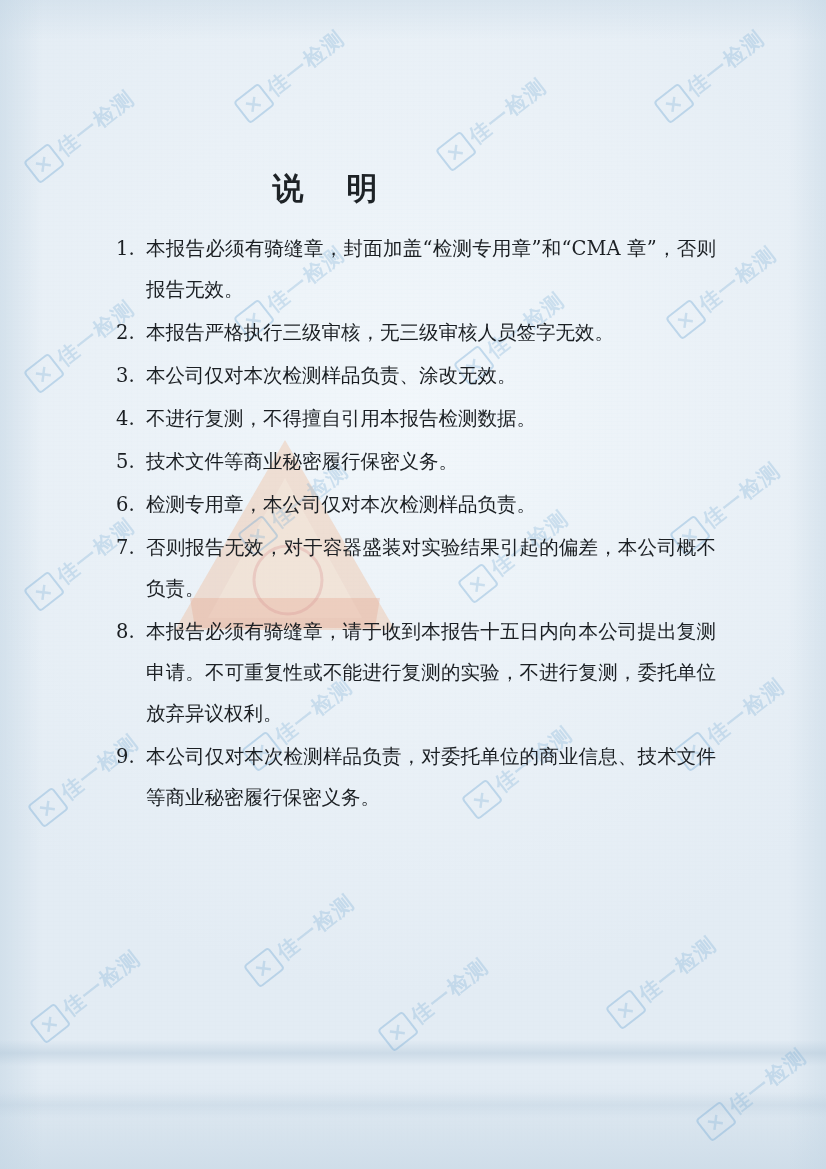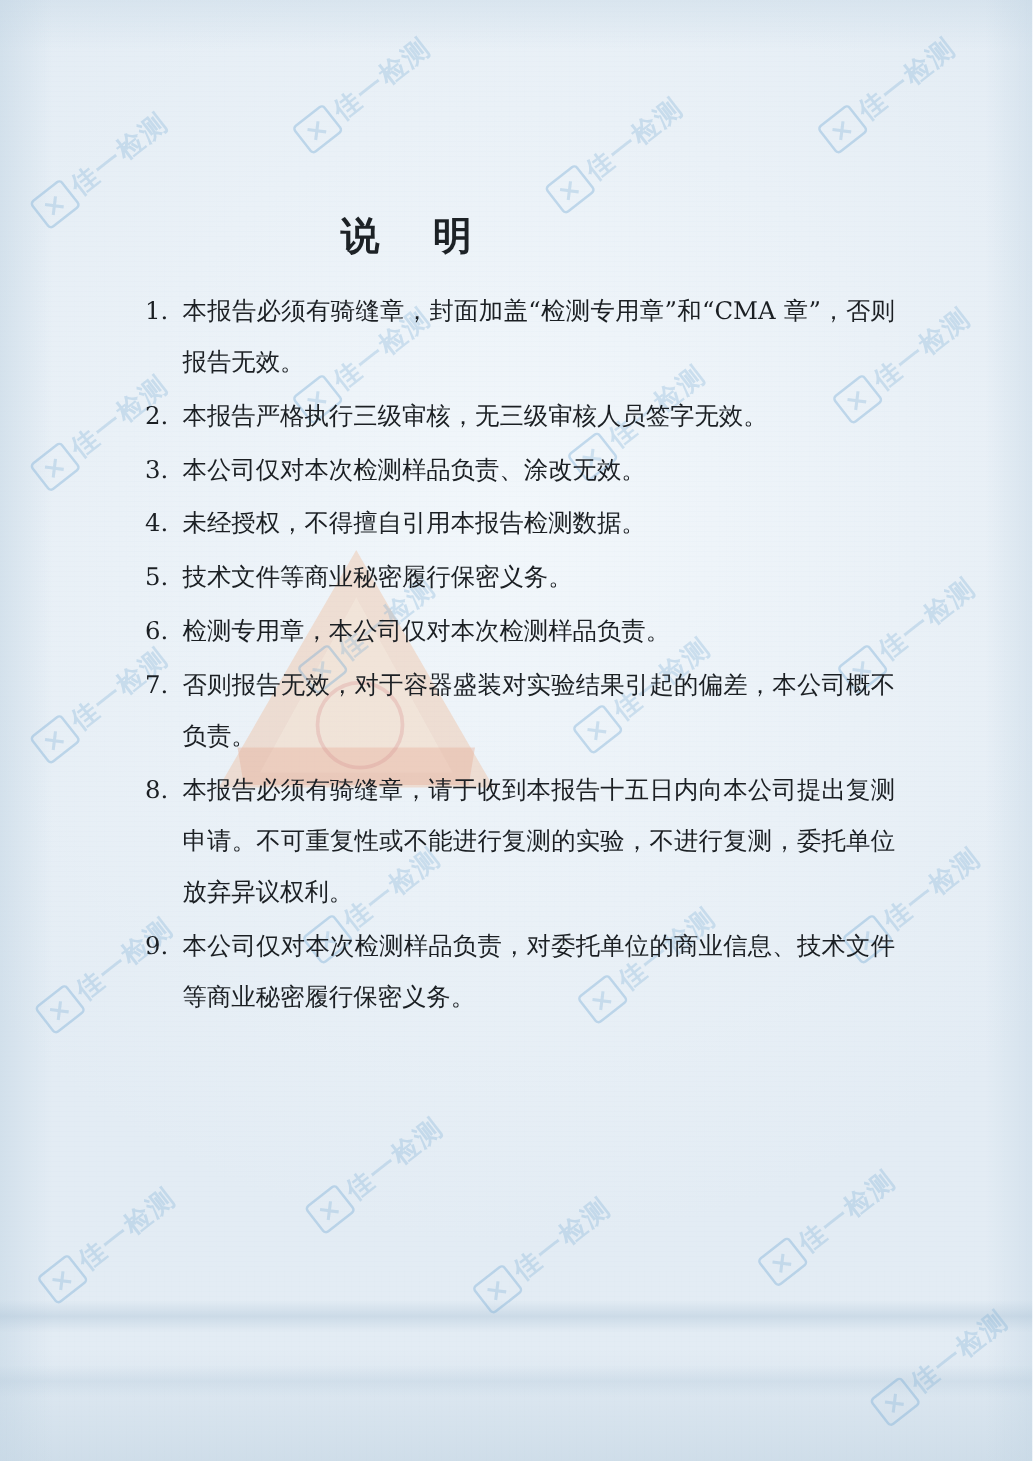--- a/index.html
+++ b/index.html
@@ -184,21 +184,21 @@
         <li class="clause">
           <span class="num">2.</span>
           <span class="body">本报告严格执行三级审核，无三级审核人员签字无效。</span>
         </li>
         <li class="clause">
           <span class="num">3.</span>
           <span class="body">本公司仅对本次检测样品负责、涂改无效。</span>
         </li>
         <li class="clause">
           <span class="num">4.</span>
-          <span class="body">未经授权，不得擅自引用本报告检测数据。</span>
+          <span class="body">不进行复测，不得擅自引用本报告检测数据。</span>
         </li>
         <li class="clause">
           <span class="num">5.</span>
           <span class="body">技术文件等商业秘密履行保密义务。</span>
         </li>
         <li class="clause">
           <span class="num">6.</span>
           <span class="body">检测专用章，本公司仅对本次检测样品负责。</span>
         </li>
         <li class="clause">

